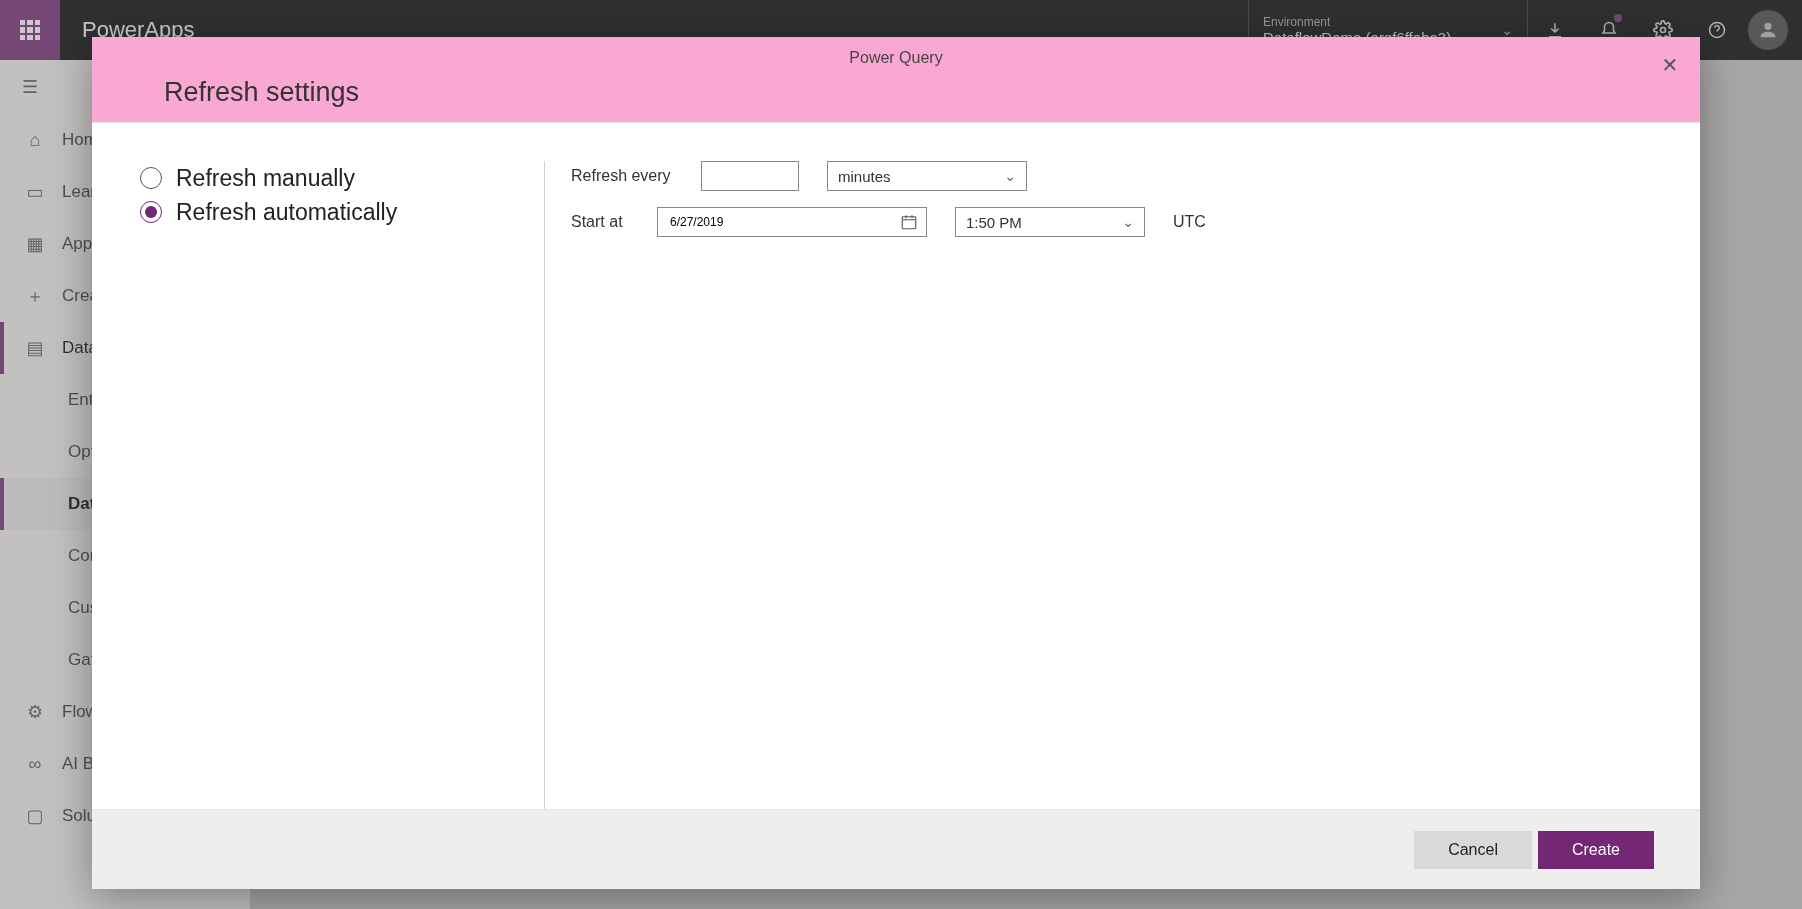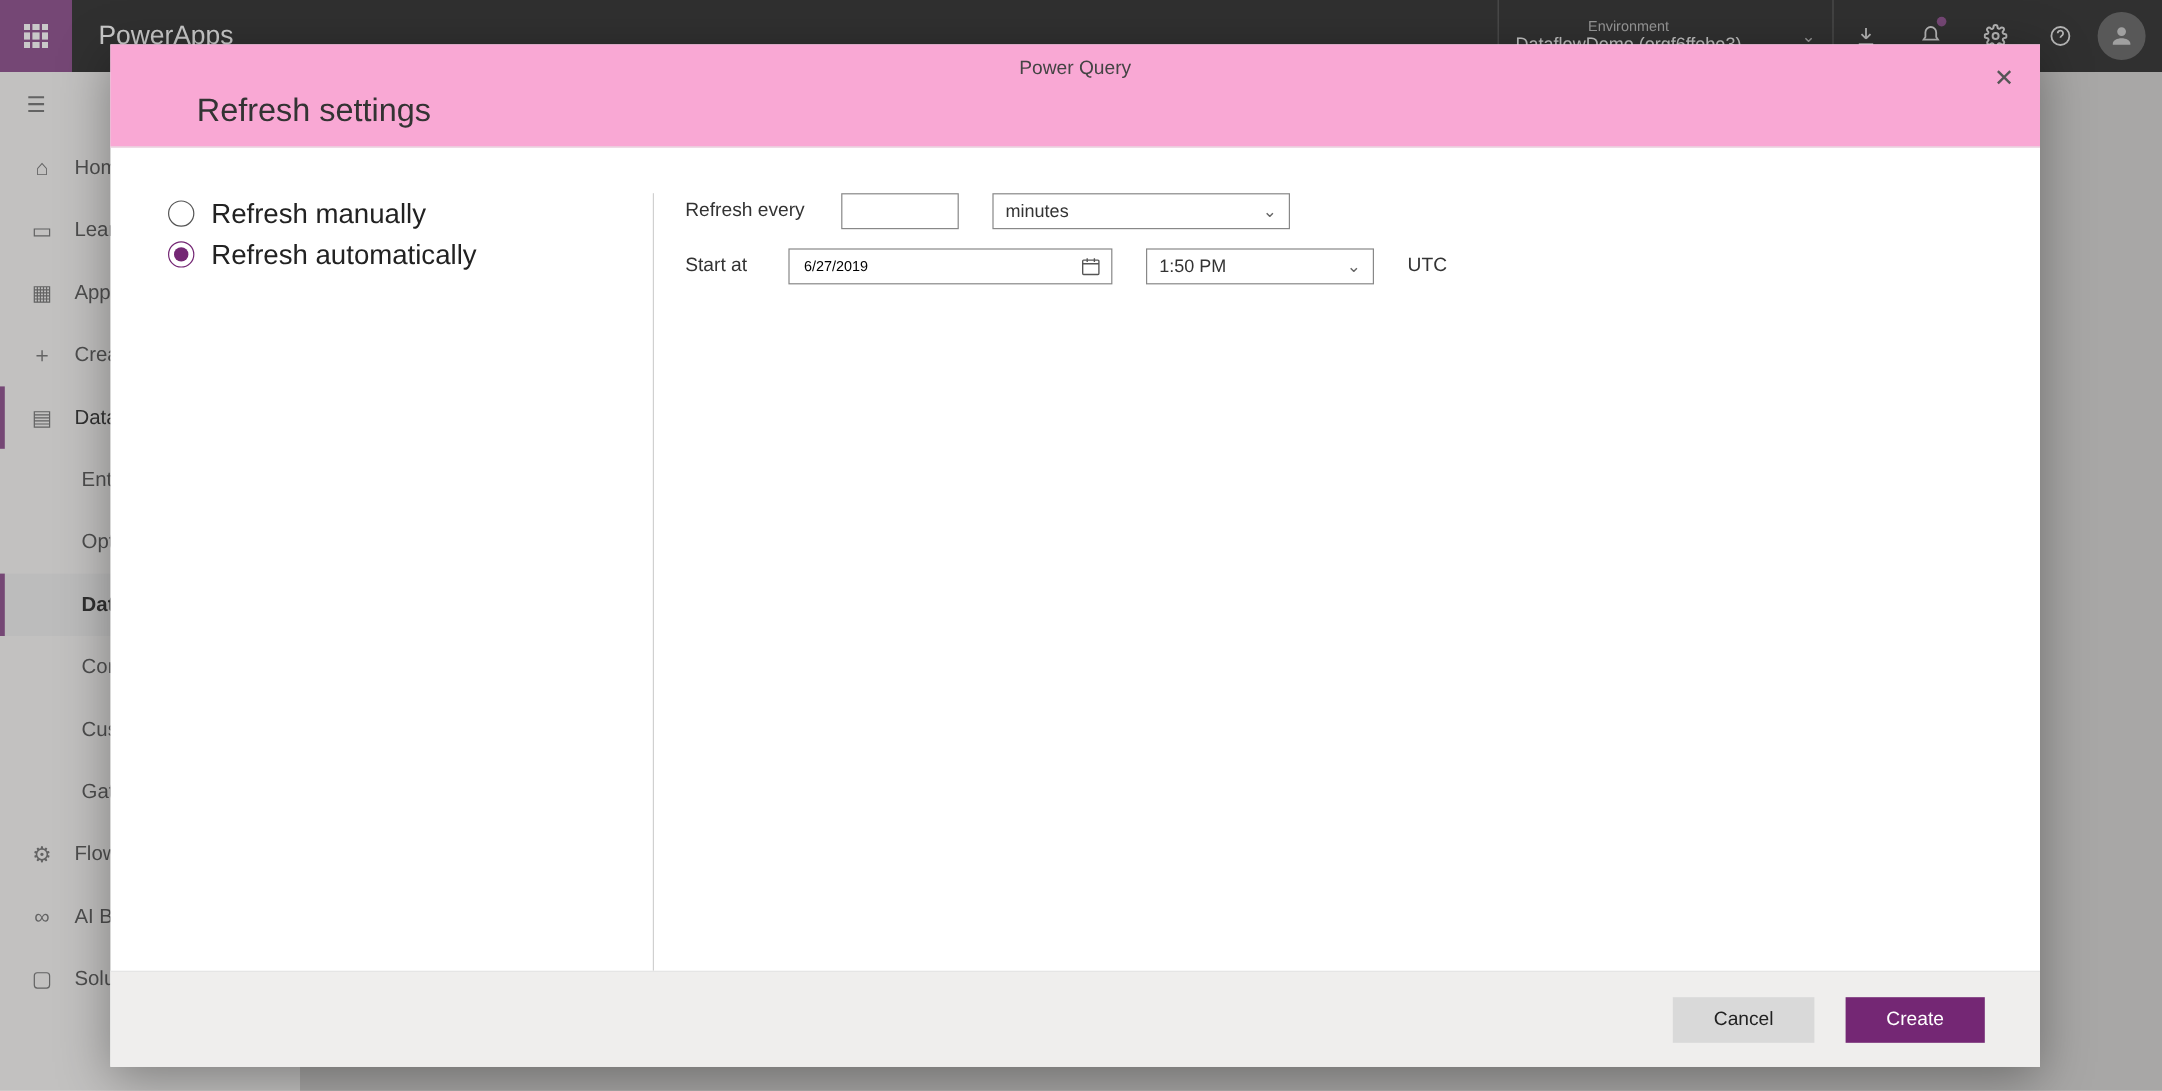--- a/index.html
+++ b/index.html
@@ -13,21 +13,21 @@
   .waffle {
     width:60px; height:60px; background:#742774; display:flex;
     align-items:center; justify-content:center; cursor:pointer;
   }
   .waffle-grid { width:20px; height:20px; display:grid; grid-template-columns:repeat(3,1fr); grid-template-rows:repeat(3,1fr); gap:2px;}
   .waffle-grid span { background:#fff; }
   .brand { font-size:22px; font-weight:400; margin-left:22px; }
   .header-right { margin-left:auto; display:flex; align-items:center; height:100%; }
   .env-picker {
     width:280px; height:60px; border-left:1px solid #333; border-right:1px solid #333;
-    padding:8px 14px; display:flex; align-items:center; justify-content:space-between; cursor:pointer;text-align:center;
+    padding:8px 14px; display:flex; align-items:center; justify-content:space-between; cursor:pointer;
   }
   .env-picker .env-text { display:flex; flex-direction:column; }
   .env-label { font-size:12px; color:#aaa; }
   .env-name { font-size:15px; color:#eee; }
   .chev { font-size:14px; color:#aaa; }
   .header-icon {
     width:54px; height:60px; display:flex; align-items:center; justify-content:center;
     cursor:pointer; color:#ddd; font-size:18px; position:relative;
   }
   .notif-dot { position:absolute; top:14px; right:14px; width:8px; height:8px; background:#742774; border-radius:50%; }
@@ -105,21 +105,21 @@
   .date-input {
     height:30px; width:270px; border:1px solid #888; display:flex; align-items:center;
     justify-content:space-between; padding:0 8px 0 12px; font-size:15px; background:#fff;
   }
   .date-input input { border:none; outline:none; font-size:12px; width:200px; }
   .cal-icon { width:18px; height:18px; display:flex; cursor:pointer;}
   .cal-icon svg { width:18px; height:18px; fill:none; stroke:#555; stroke-width:1.5; }
 
   .modal-footer {
     height:80px; background:#efeeed; display:flex; align-items:center; justify-content:flex-end;
-    gap:26px; padding-right:46px; border-top:1px solid #e5e5e5;
+    gap:6px; padding-right:46px; border-top:1px solid #e5e5e5;
   }
   .btn { height:38px; padding:0 34px; font-size:16px; border:none; cursor:pointer; }
   .btn-secondary { background:#d9d9d9; color:#222; }
   .btn-primary { background:#742774; color:#fff; }
 
   
   .dim {
     position:absolute; top:0; left:0; right:0; bottom:0;
     background:rgba(120,120,120,0.4);
   }
@@ -256,21 +256,21 @@
       </div>
       <div class="radio-row">
         <span class="radio checked"></span>
         <span>Refresh automatically</span>
       </div>
     </div>
     <div class="form-col">
       <div class="form-row">
         <span class="form-label">Refresh every</span>
         <input class="text-input narrow" value="" style="">
-        <div class="select" style="width:248px">
+        <div class="select" style="width:200px">
           <span>minutes</span>
           <span class="chev">⌄</span>
         </div>
       </div>
       <div class="form-row">
         <span class="form-label" style="width:58px">Start at</span>
         <div class="date-input">
           <input value="6/27/2019" style="">
           <span class="cal-icon">
             <svg viewBox="0 0 24 24">

